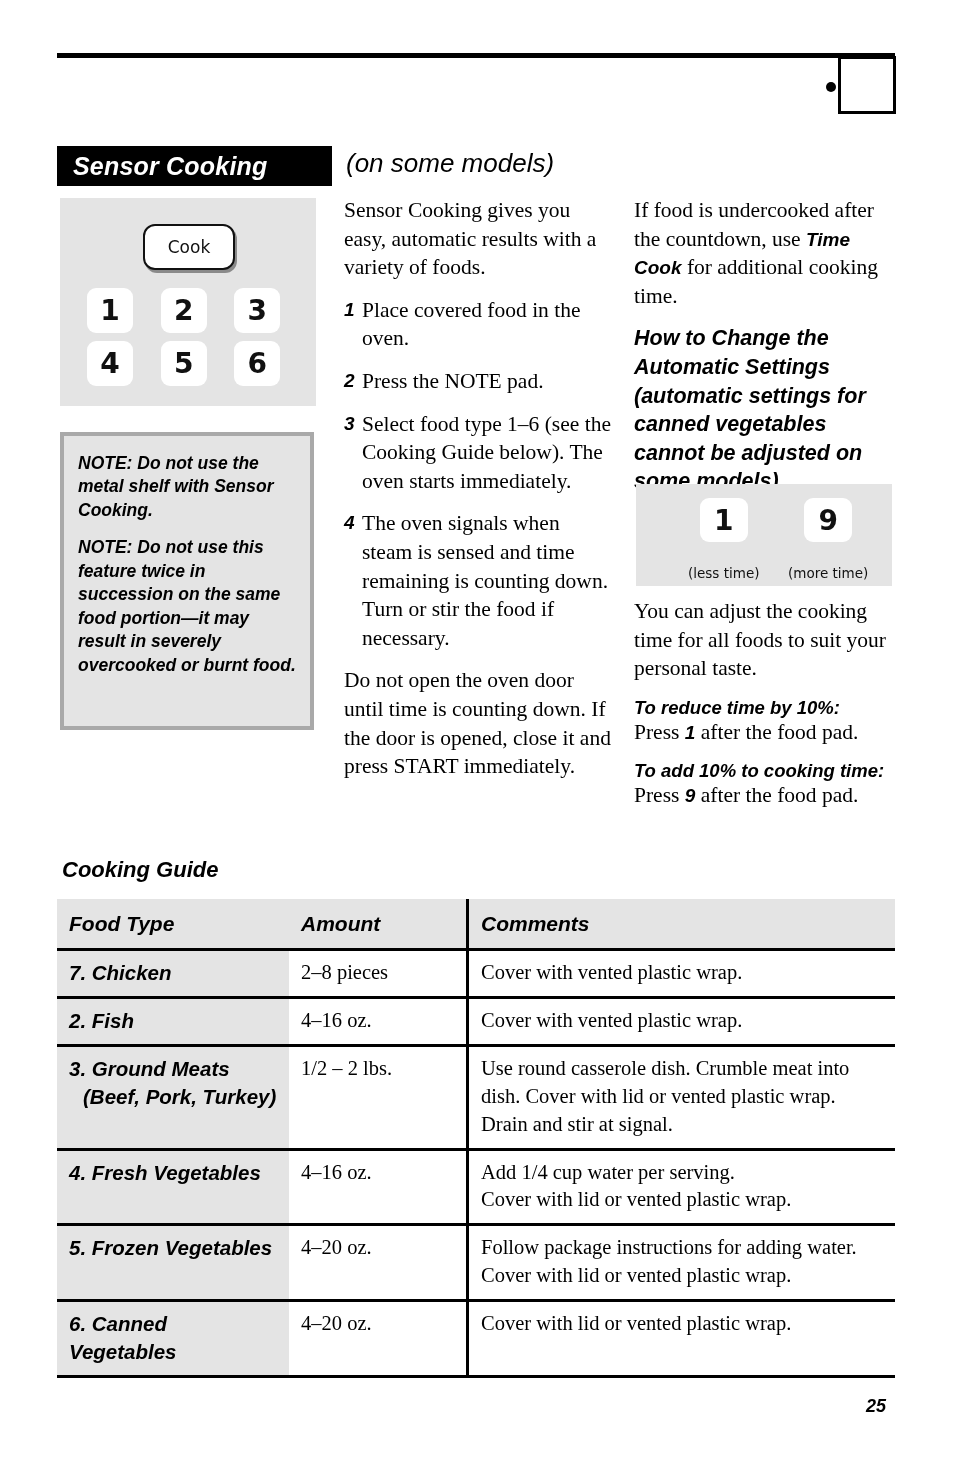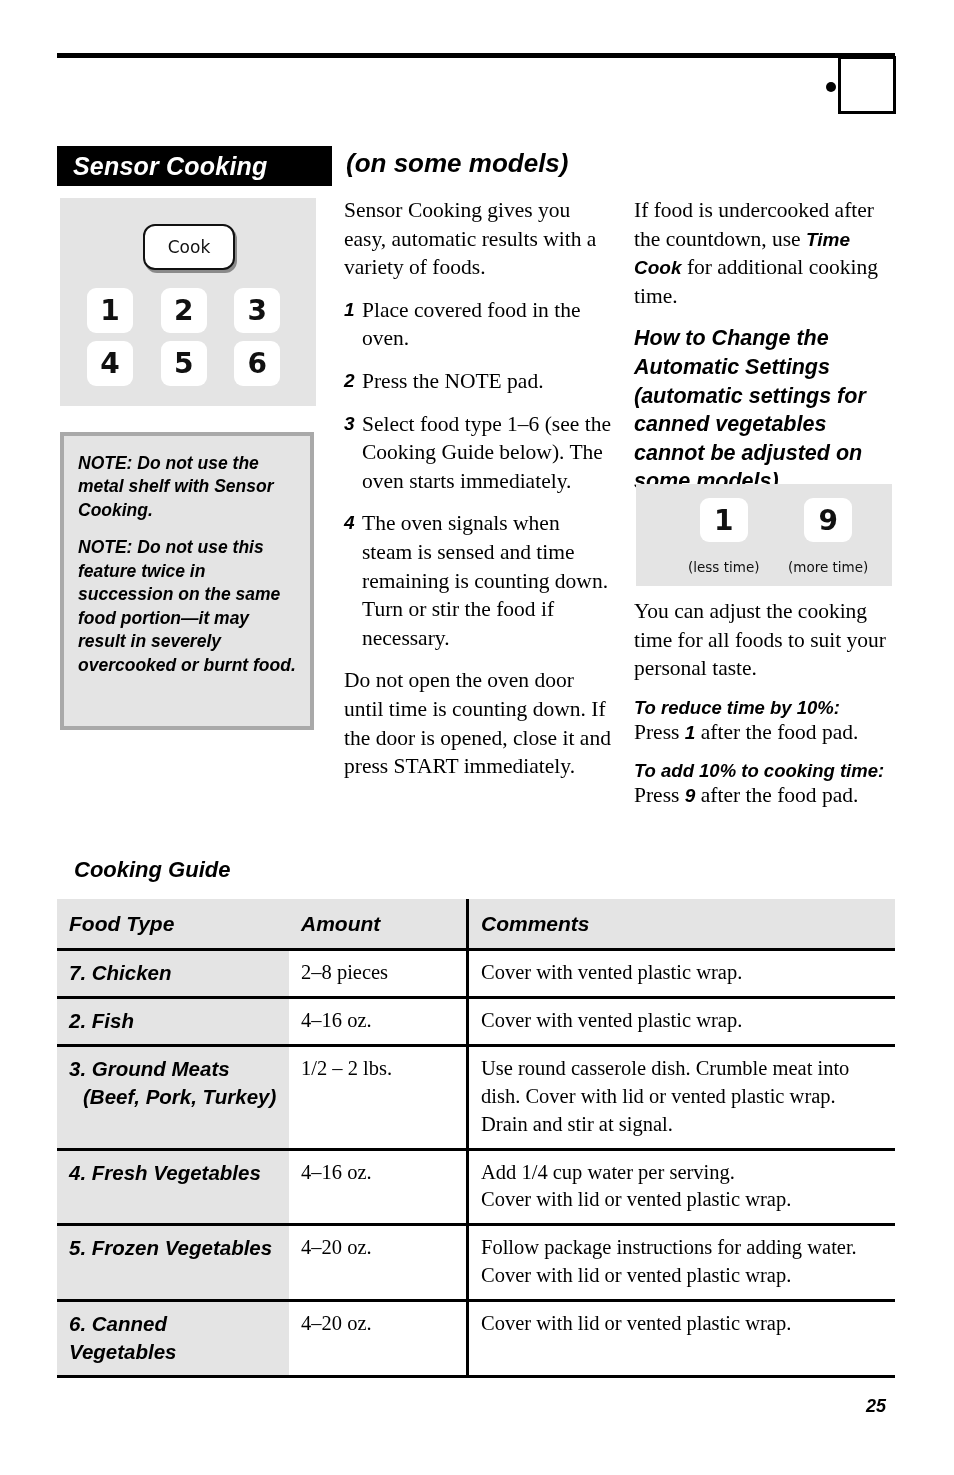--- a/index.html
+++ b/index.html
@@ -72,21 +72,21 @@
     letter-spacing: .2px;
     padding: 6px 0 0 16px;
   }
   .models-head {
     position: absolute;
     left: 346px;
     top: 148px;
     font-family: "Liberation Sans", sans-serif;
     font-style: italic;
     font-size: 26px;
-    font-weight: bold;
+    font-weight: normal;
     color: #000;
   }
 
   
   .keypad-panel {
     position: absolute;
     left: 60px;
     top: 198px;
     width: 256px;
     height: 208px;
@@ -245,28 +245,28 @@
     font-family: "DejaVu Sans", sans-serif;
     font-weight: bold;
     font-size: 28px;
     color: #111;
     margin: 0 auto;
   }
   .adj-cap {
     font-family: "DejaVu Sans", sans-serif;
     font-size: 13.5px;
     color: #111;
-    margin-top: 17px;
+    margin-top: 23px;
     white-space: nowrap;
   }
 
   
   .guide-title {
     position: absolute;
-    left: 74px;
+    left: 62px;
     top: 857px;
     font-family: "Liberation Sans", sans-serif;
     font-weight: bold;
     font-style: italic;
     font-size: 22px;
   }
   .guide-table {
     position: absolute;
     left: 57px;
     top: 899px;

